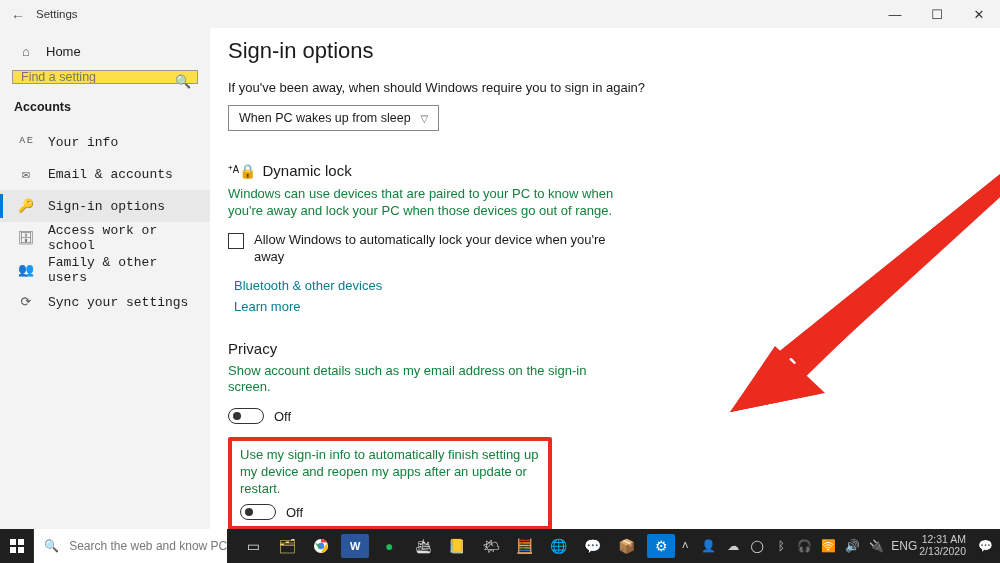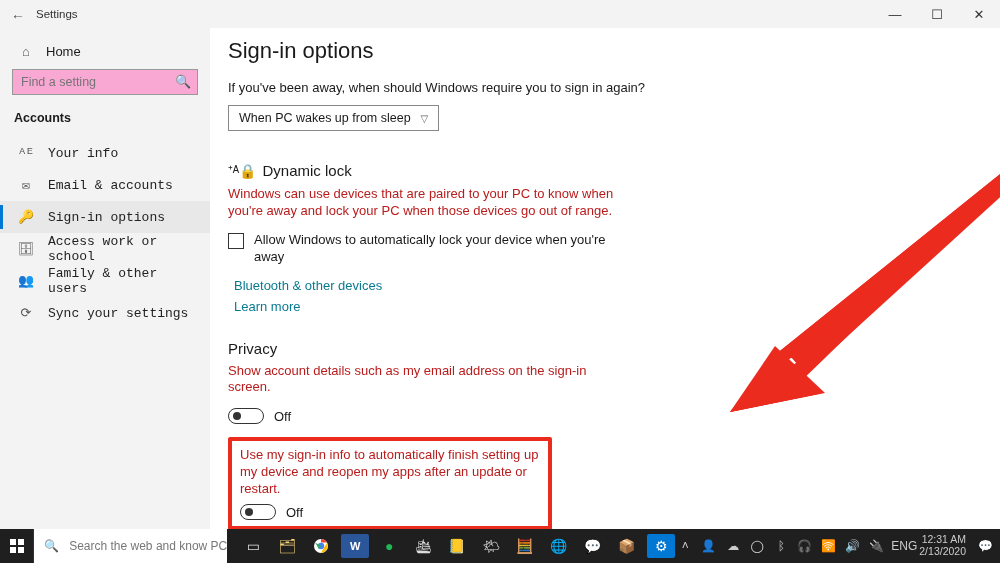--- a/index.html
+++ b/index.html
@@ -59,23 +59,23 @@
     padding: 6px 18px 10px 18px;
     font-size: 13px;
   }
 
   .searchwrap {
     margin: 0 12px 14px 12px;
     position: relative;
   }
   .searchwrap input {
     width: 100%;
-    height: 26px;
+    height: 14px;
     border: 1px solid #999;
-    background: #f9a8d4;
+    background: #fde047;
     padding: 0 26px 0 8px;
     font-size: 12.5px;
     color: #666;
   }
   .searchwrap .sicn {
     position: absolute; right: 6px; top: 5px;
     color: #666; font-size: 13px;
   }
 
   .section-label {
@@ -138,21 +138,21 @@
     font-size: 15px;
     font-weight: 500;
     margin-bottom: 6px;
     display:flex; align-items:center; gap:6px;
   }
   .icon-prefix { font-size: 14px; font-weight:400; color:#222; }
 
   .desc {
     font-size: 13px;
     max-width: 400px;
-    color: #b91c1c;
+    color: #15803d;
     margin-bottom: 12px;
     line-height: 1.3;
   }
 
   .checkbox-row {
     display: flex;
     align-items: flex-start;
     gap: 10px;
     margin-bottom: 12px;
     max-width: 400px;

